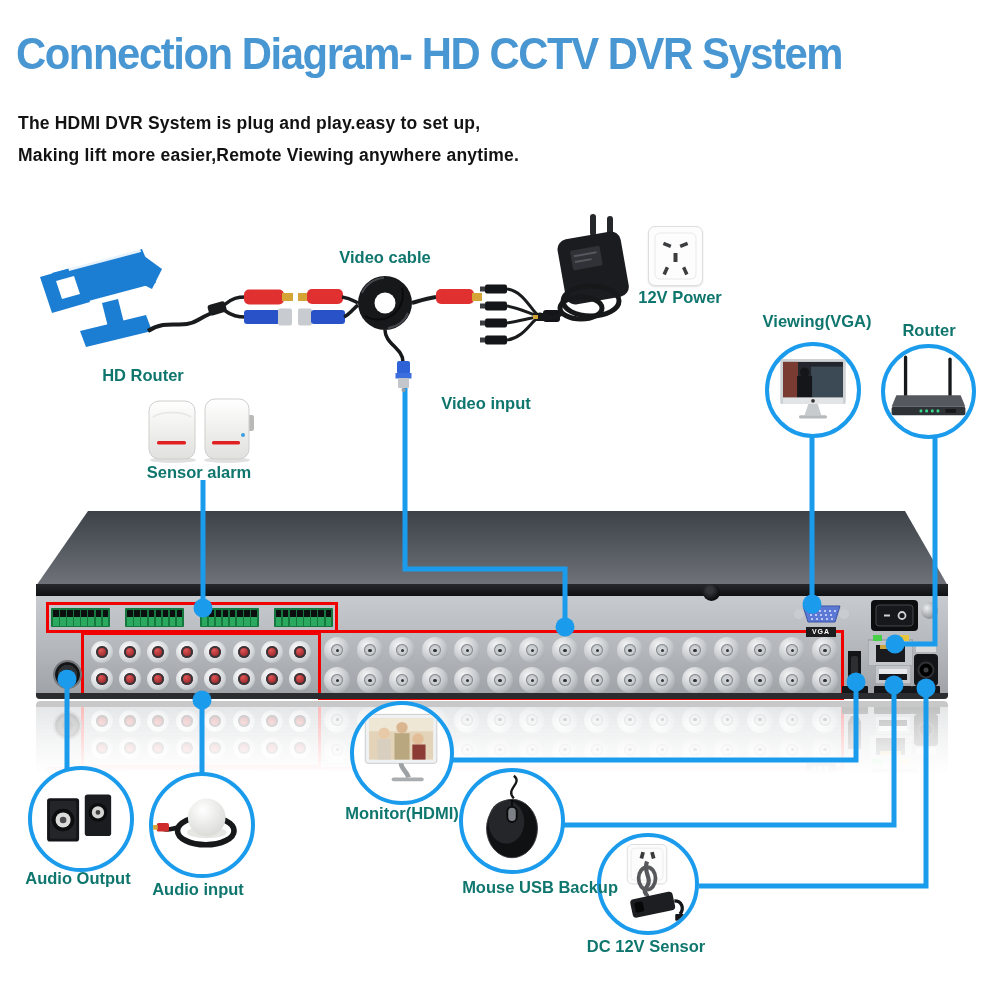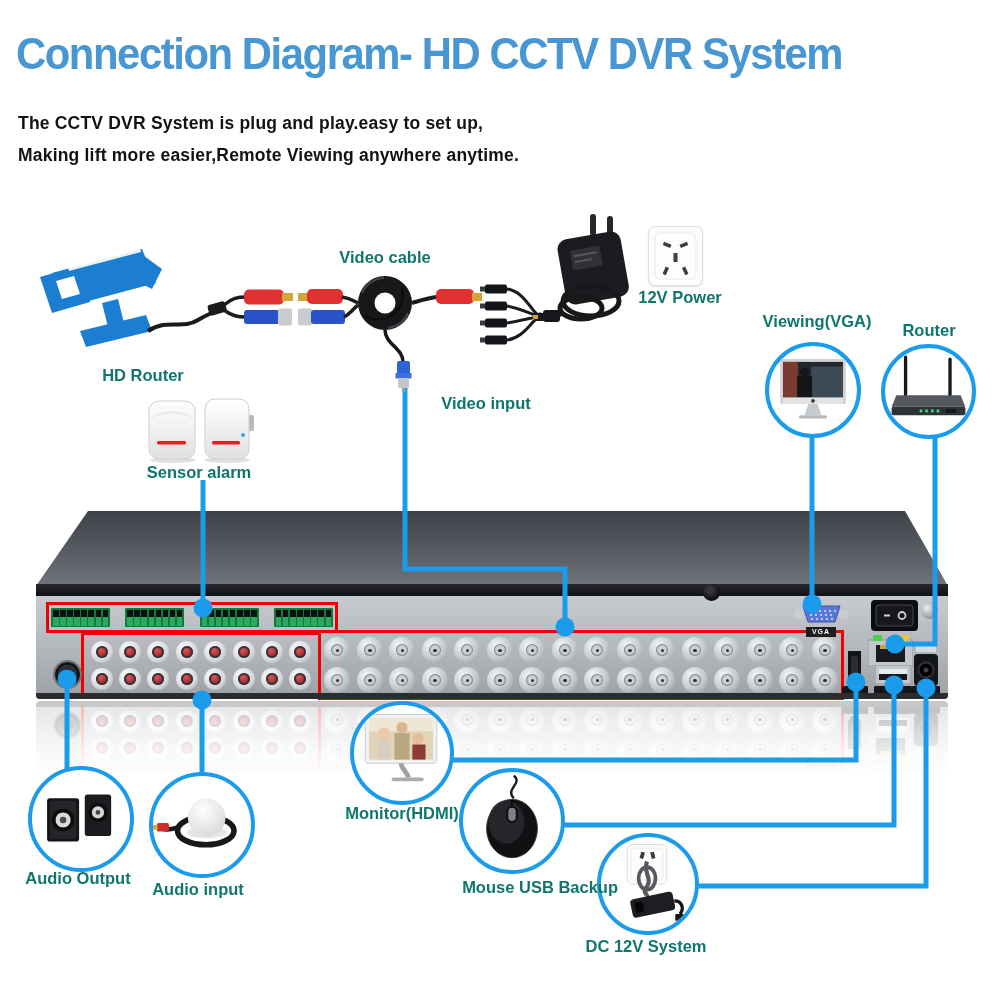--- a/index.html
+++ b/index.html
@@ -88,21 +88,21 @@
   .cam-fill{fill:var(--cam-blue);}
   .outlet{background:#fdfdfd;border:1px solid #dcdee0;border-radius:7px;
           box-shadow:0 1px 2px rgba(0,0,0,.12);}
 </style>
 </head>
 <body>
 
 <div id="stage">
 
   <div class="title">Connection Diagram- HD CCTV DVR System</div>
-  <div class="sub sub1">The CCTV DVR System is plug and play.easy to set up,</div>
+  <div class="sub sub1">The HDMI DVR System is plug and play.easy to set up,</div>
   <div class="sub sub2">Making lift more easier,Remote Viewing anywhere anytime.</div>
 
   <div class="dvr">
     <div class="dvr-top"></div>
     <div class="dvr-band"></div>
     <div class="screw-top"></div>
 
     <div class="dvr-panel">
       <div class="red-box alarm-block">
           <div class="tgroup">
@@ -687,15 +687,15 @@
   <div class="lbl" style="left:199px;top:450px;">Sensor alarm</div>
   <div class="lbl" style="left:385px;top:235px;">Video cable</div>
   <div class="lbl" style="left:486px;top:381px;">Video input</div>
   <div class="lbl" style="left:680px;top:275px;">12V Power</div>
   <div class="lbl" style="left:817px;top:299px;">Viewing(VGA)</div>
   <div class="lbl" style="left:929px;top:308px;">Router</div>
   <div class="lbl" style="left:78px;top:856px;">Audio Output</div>
   <div class="lbl" style="left:198px;top:867px;">Audio input</div>
   <div class="lbl" style="left:402px;top:791px;">Monitor(HDMI)</div>
   <div class="lbl" style="left:518px;top:865px;text-align:right;">Mouse USB Backup</div>
-  <div class="lbl" style="left:646px;top:924px;">DC 12V System</div>
+  <div class="lbl" style="left:646px;top:924px;">DC 12V Sensor</div>
 
 </div>
 
 </body></html>

